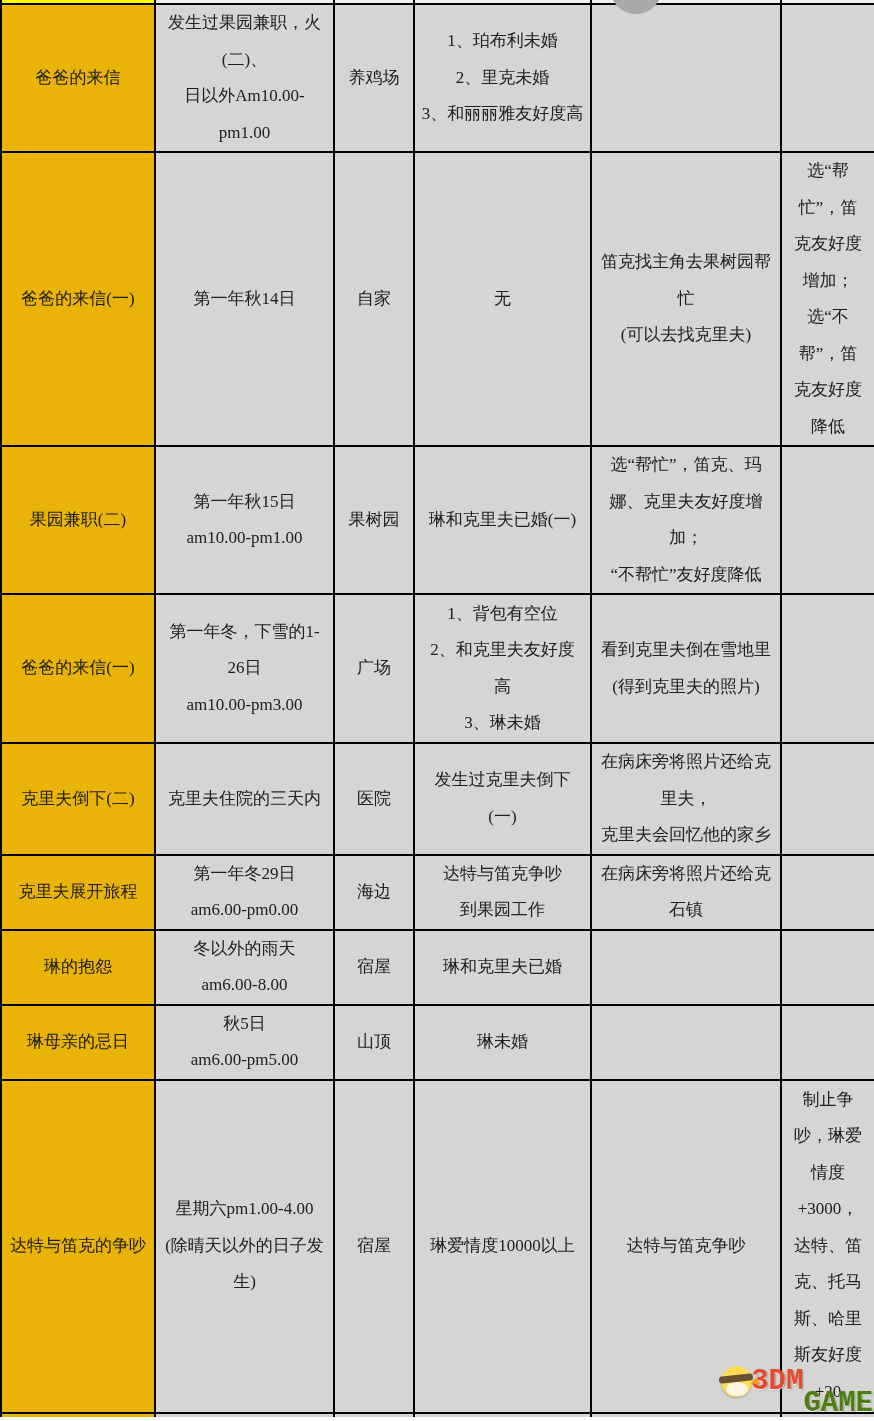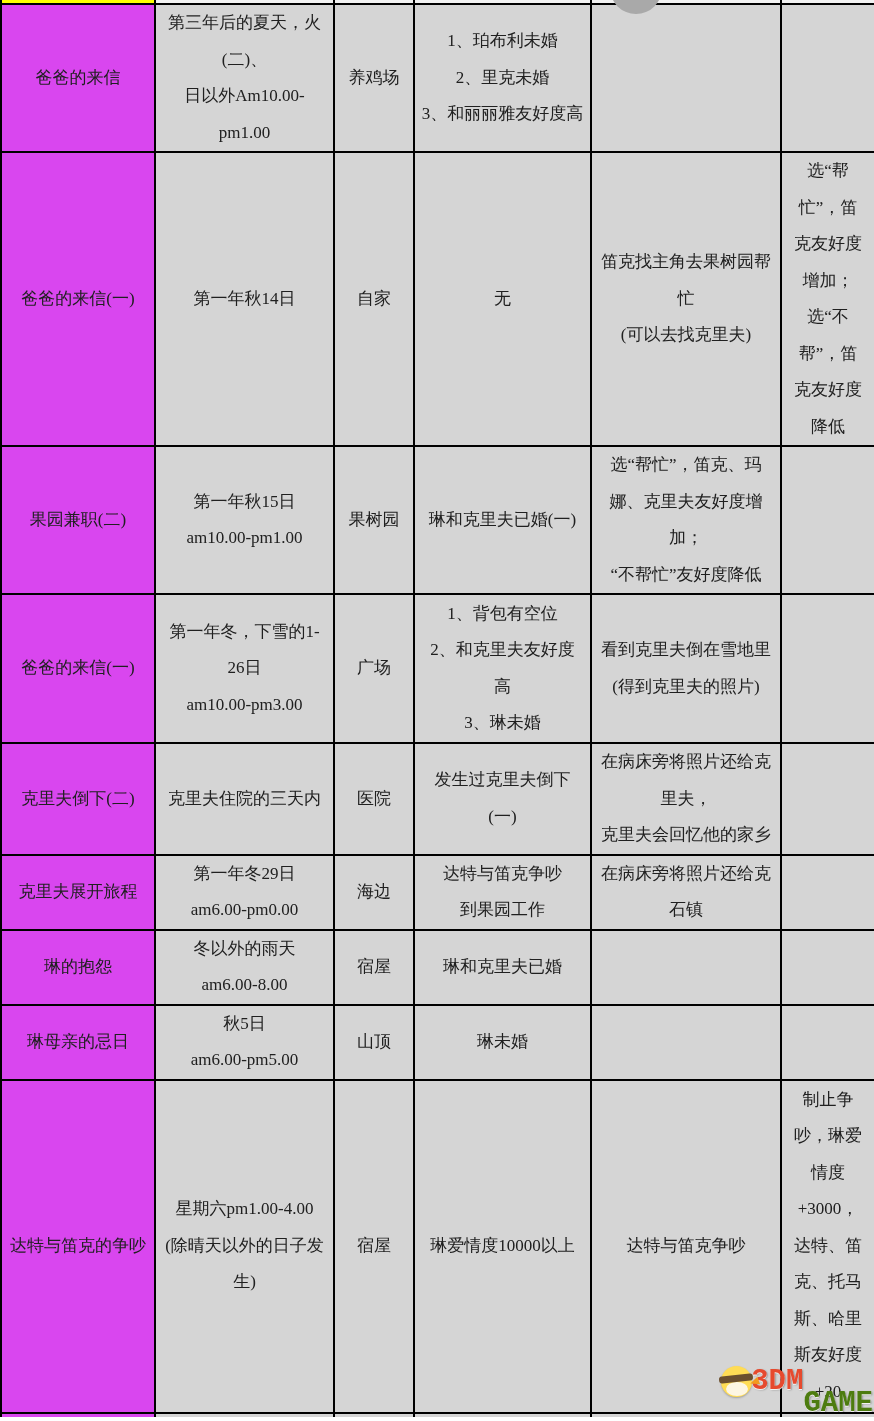--- a/index.html
+++ b/index.html
@@ -22,21 +22,21 @@
     color:#202020;
     text-align:center;
     vertical-align:middle;
     font-size:17px;
     line-height:36.5px;
     white-space:pre-line;
     padding:0 2px;
     overflow:hidden;
     word-break:break-word;
   }
-  table.events td.c-event{background:#d946ef;}
+  table.events td.c-event{background:#eab308;}
   tr.cut-top td{border-top:0;height:3px;background:#f2f2f2;padding:0;line-height:0;}
   tr.cut-top td.c-event{background:#ffff00;}
   tr.cut-bottom td{border-bottom:0;height:3px;padding:0;line-height:0;}
   
   .top-circle{
     position:absolute;
     left:610px;top:-38px;
     width:52px;height:52px;
     border-radius:50%;
     background:#a9a9a9;
@@ -80,21 +80,21 @@
       <td class="c-event"></td>
       <td></td>
       <td></td>
       <td></td>
       <td></td>
       <td></td>
     </tr>
 
     <tr style="height:146px">
       <td class="c-event">爸爸的来信</td>
-      <td>第三年后的夏天，火
+      <td>发生过果园兼职，火
 (二)、
 日以外Am10.00-
 pm1.00</td>
       <td>养鸡场</td>
       <td>1、珀布利未婚
 2、里克未婚
 3、和丽丽雅友好度高</td>
       <td></td>
       <td></td>
     </tr>

